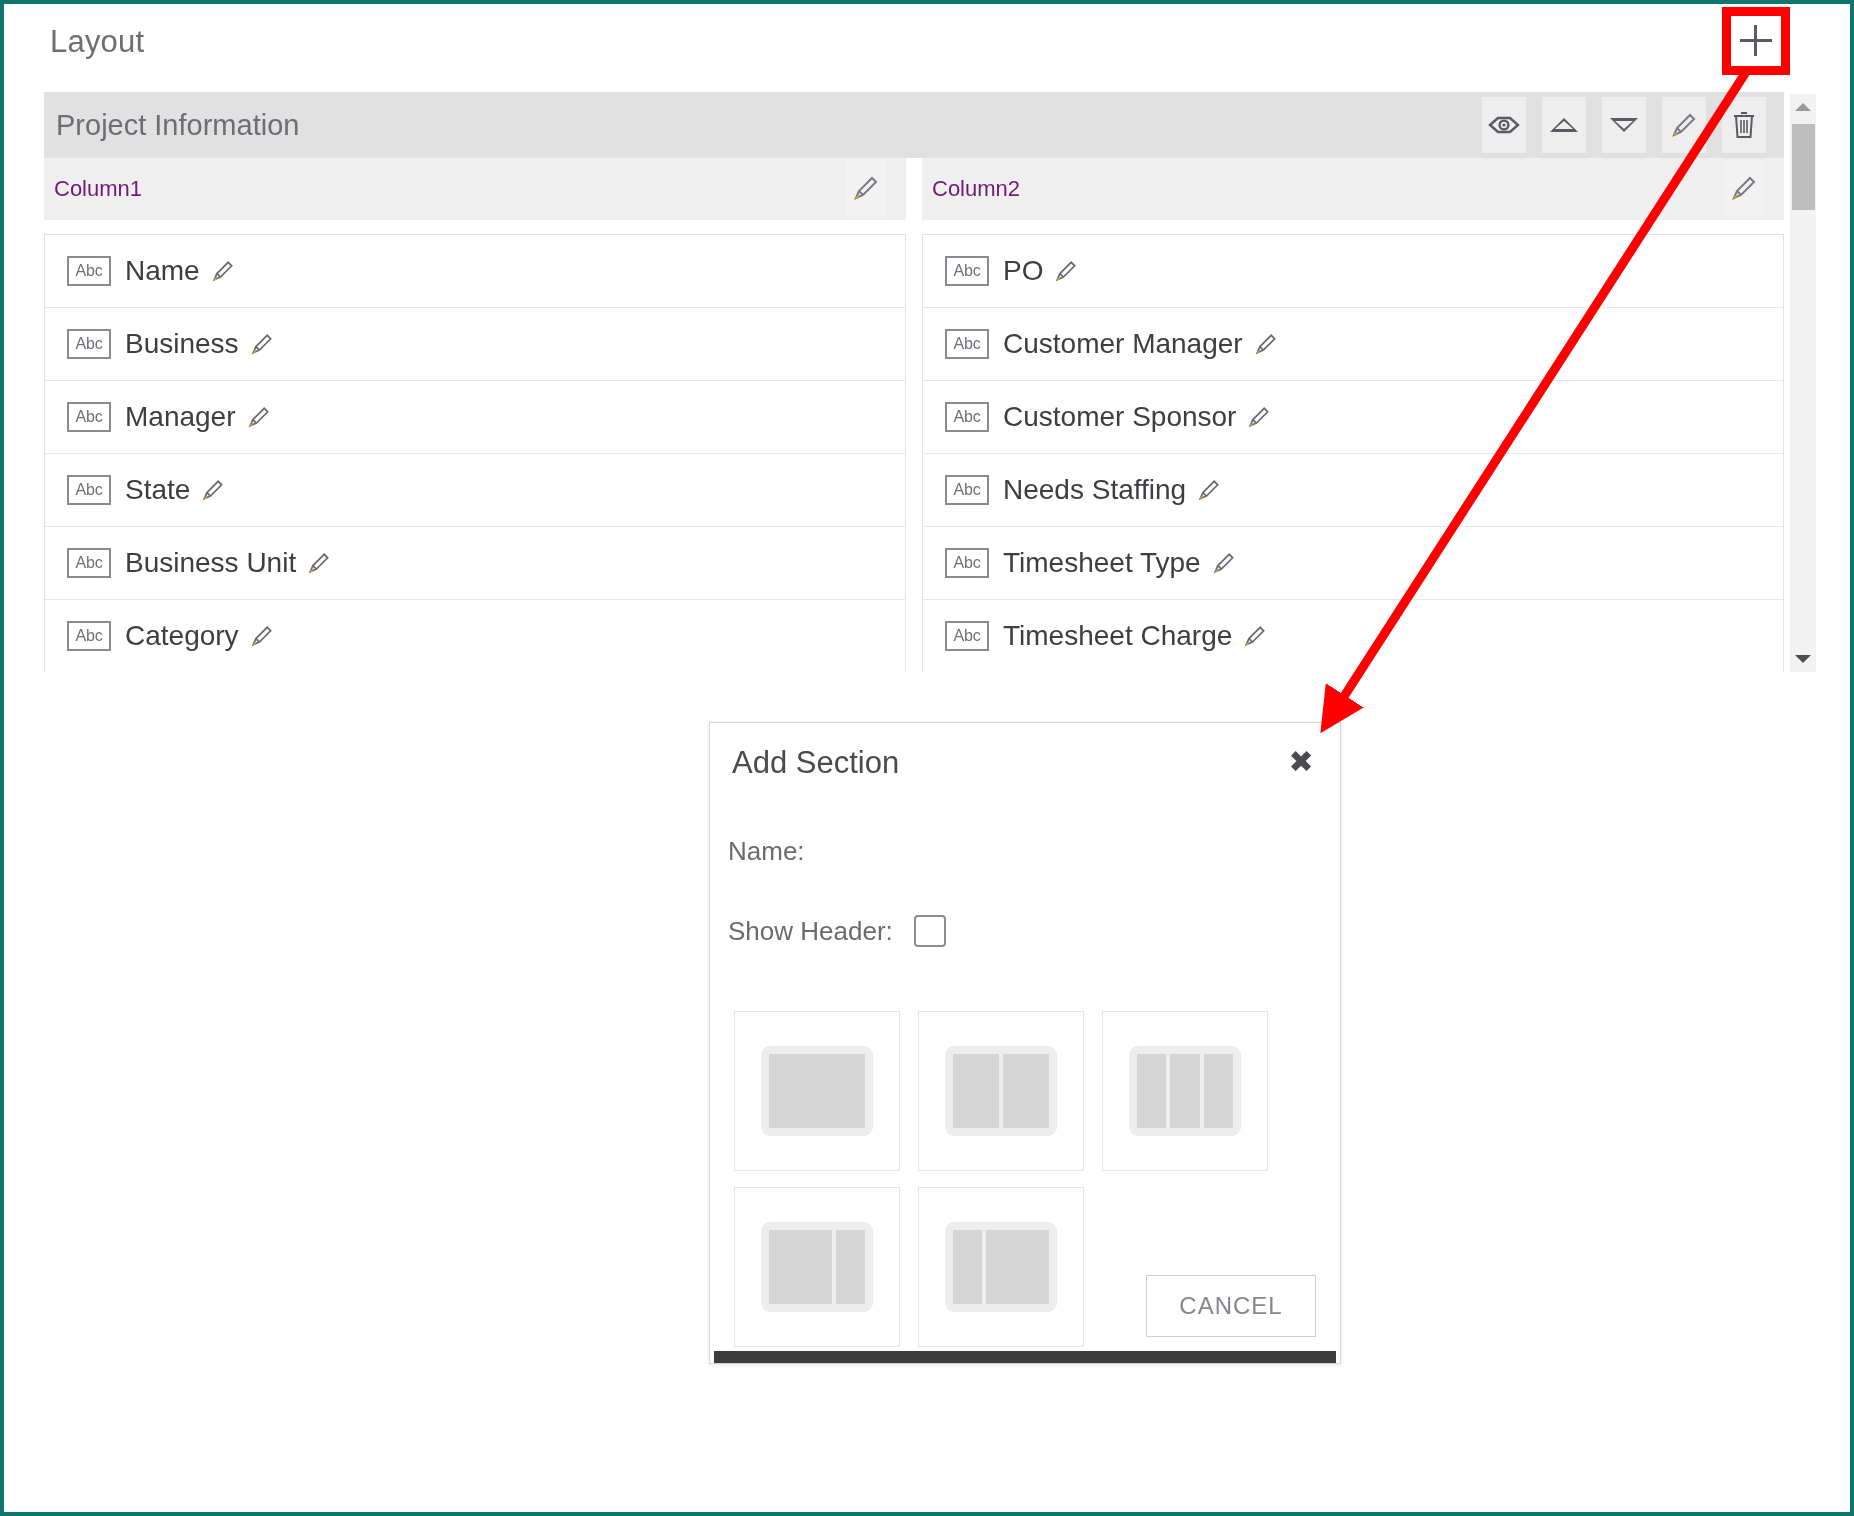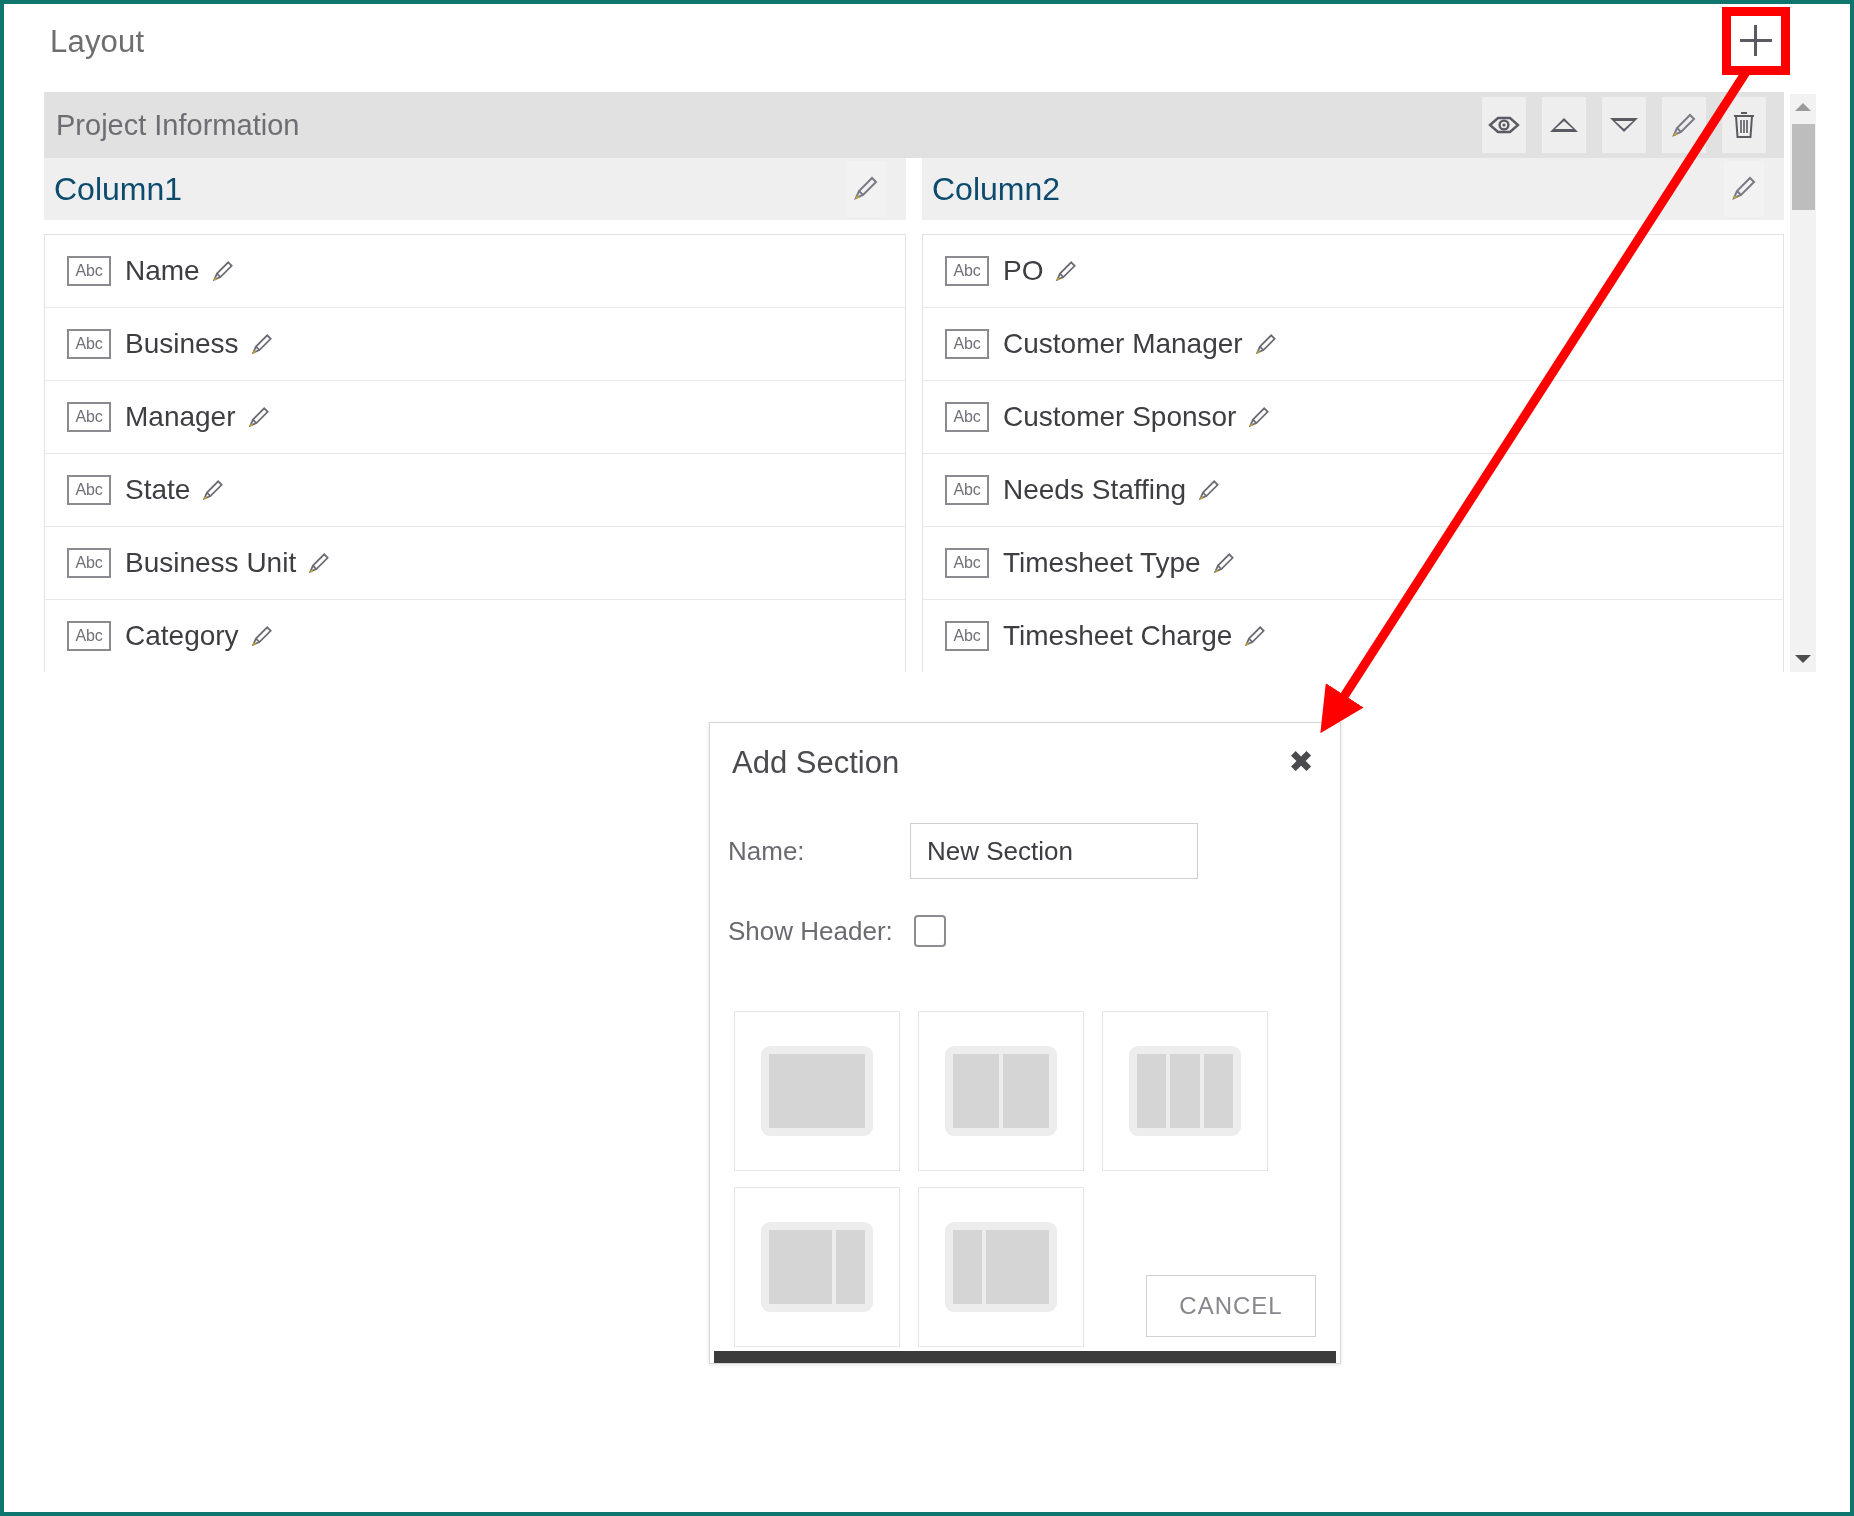--- a/index.html
+++ b/index.html
@@ -138,22 +138,22 @@
   }
   .column-header {
     height: 62px;
     background: #efefef;
     display: flex;
     align-items: center;
     position: relative;
     flex: 0 0 auto;
   }
   .column-title {
-    font-size: 32px;
-    color: #0c4a6e;
+    font-size: 22px;
+    color: #701a75;
     margin-left: 10px;
     white-space: nowrap;
   }
   .col-edit-btn {
     position: absolute;
     right: 20px;
     top: 3px;
     width: 40px;
     height: 56px;
     background: #f2f2f2;
@@ -694,21 +694,20 @@
   <div class="dialog">
 
     <div class="dialog-titlebar">
       <div class="dialog-title">Add Section</div>
       <button class="dialog-close">✖</button>
     </div>
 
     <div class="dialog-form">
       <div class="form-row">
         <span class="form-label">Name:</span>
-        <input class="name-input" type="text" value="New Section" style="">
       </div>
       <div class="form-row">
         <span class="form-label">Show Header:</span>
         <input type="checkbox" class="show-header-checkbox" style="">
       </div>
     </div>
 
     <div class="layout-grid">
       <button class="layout-option">
         <span class="thumb">

